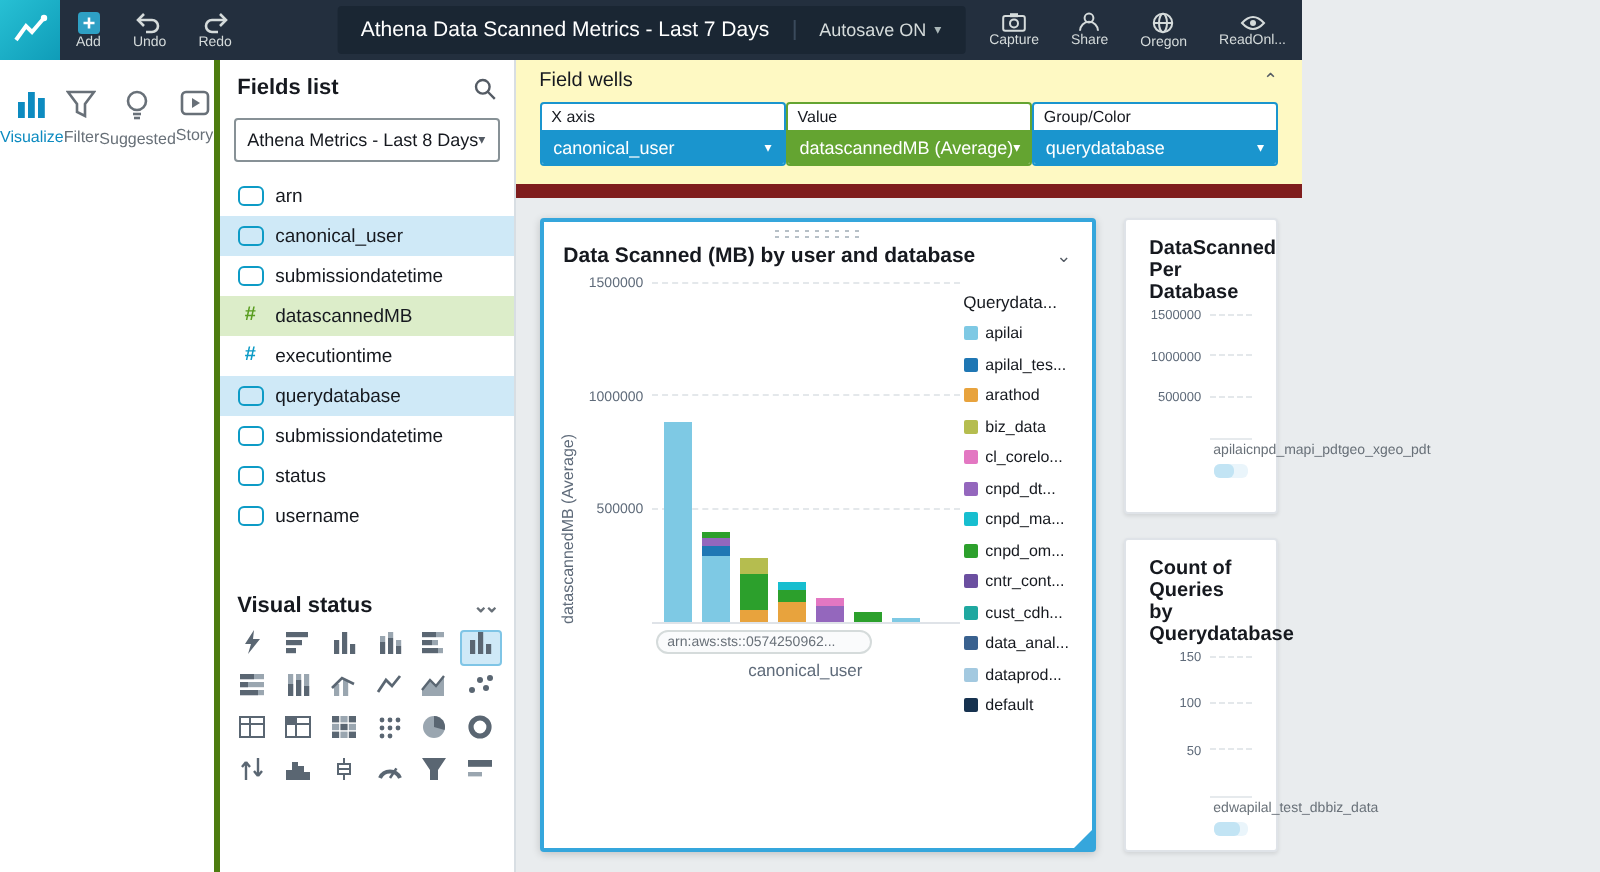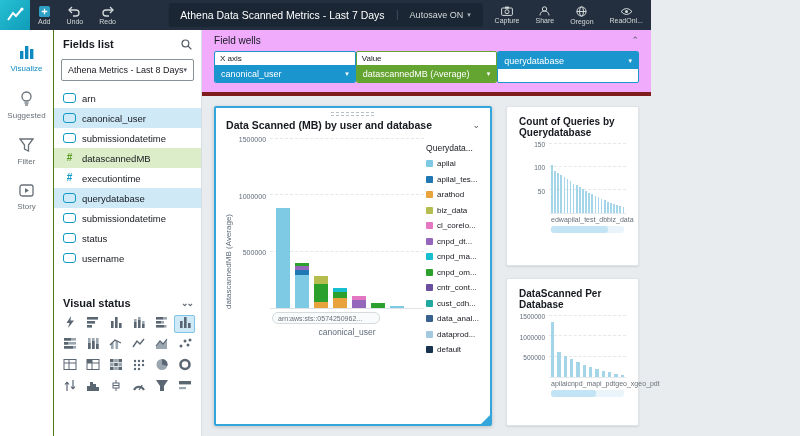--- a/index.html
+++ b/index.html
@@ -14,21 +14,21 @@
   .tb-center{position:absolute;left:50%;transform:translateX(-50%);top:3px;height:24px;background:#1a2633;border-radius:2px;display:flex;align-items:center;padding:0 12px;gap:12px;white-space:nowrap}
   .tb-title{font-size:10.5px;color:#fff}
   .tb-autosave{font-size:9px;color:#d5dbdb;display:flex;align-items:center;gap:4px;border-left:1px solid #3a4a5c;padding-left:12px;cursor:pointer}
   .tb-right{margin-left:auto;display:flex;align-items:center}
   .caret{font-size:7px;color:#aab7b8}
 
   
   .content{flex:1;display:flex;min-height:0}
 
   
-  .rail{flex:0 0 54px;background:#fff;border-right:1px solid #4d7c0f;display:flex;flex-direction:column;padding-top:6px}
+  .rail{flex:0 0 54px;background:#fff;border-right:3px solid #4d7c0f;display:flex;flex-direction:row;padding-top:6px}
   .rail-item{display:flex;flex-direction:column;align-items:center;gap:3px;padding:9px 0;font-size:8px;color:#687078;cursor:pointer}
   .rail-item.active{color:#0d8bc0}
 
   
   .fields{flex:0 0 148px;background:#fff;border-right:1px solid #d8dee3;display:flex;flex-direction:column;min-height:0}
   .fields-head{height:28px;display:flex;align-items:center;justify-content:space-between;padding:0 9px;font-size:11px;font-weight:bold}
   .dataset{margin:1px 7px 7px;border:1px solid #879196;border-radius:2px;height:22px;display:flex;align-items:center;justify-content:space-between;padding:0 6px;font-size:9px;cursor:pointer;white-space:nowrap;overflow:hidden}
   .fields-list{list-style:none}
   .field-item{height:20px;display:flex;align-items:center;gap:6px;padding:0 9px;font-size:9.5px;cursor:pointer;white-space:nowrap;overflow:hidden}
   .field-item.hl-blue{background:#cfe9f7}
@@ -37,21 +37,21 @@
   .fi-num{width:13px;flex:0 0 13px;text-align:center;font-size:10px;font-weight:bold;color:#0d9bc6;line-height:10px}
   .fi-num.green{color:#5a9e21}
   .vt-head{display:flex;justify-content:space-between;align-items:center;padding:5px 9px 3px;font-size:11px;font-weight:bold;margin-top:24px}
   .vt-collapse{color:#687078;font-size:9px;letter-spacing:-2px;cursor:pointer}
   .vt-grid{display:grid;grid-template-columns:repeat(6,1fr);gap:3px 2px;padding:3px 6px 8px}
   .vt{height:18px;display:flex;align-items:center;justify-content:center;border-radius:2px;cursor:pointer;border:1px solid transparent}
   .vt.sel{background:#cfe9f7;border-color:#7fc5e6}
 
   
   .main{flex:1;display:flex;flex-direction:column;min-width:0;min-height:0}
-  .wells{background:#f0abfc;border-bottom:4px solid #7f1d1d;padding:5px 12px 9px;position:relative}
+  .wells{background:#fef9c3;border-bottom:7px solid #7f1d1d;padding:5px 12px 9px;position:relative}
   .wells-title{font-size:10px;margin-bottom:5px}
   .wells-row{display:flex;gap:0}
   .well{width:170px;border:1px solid;border-radius:2px;overflow:hidden;background:#fff}
   .well-label{font-size:8px;padding:2px 5px 2px}
   .well-value{height:17px;display:flex;align-items:center;justify-content:space-between;padding:0 6px;color:#fff;font-size:9px;cursor:pointer;white-space:nowrap}
   .wells-collapse{position:absolute;top:5px;right:12px;font-size:9px;color:#545b64;cursor:pointer}
 
   .canvas{flex:1;display:flex;gap:14px;padding:10px 12px;min-height:0}
   .card{background:#fff;border:1px solid #dfe3e8;border-radius:2px;box-shadow:0 1px 2px rgba(0,0,0,.10)}
 
@@ -180,32 +180,32 @@
     <nav class="rail" id="nav-rail">
         <div class="rail-item active">
           <span><svg width="16" height="14" viewBox="0 0 16 14">
               <rect x="1" y="6" width="3.4" height="8" fill="#0d8bc0"></rect>
               <rect x="6" y="1" width="3.4" height="13" fill="#0d8bc0"></rect>
               <rect x="11" y="4" width="3.4" height="10" fill="#0d8bc0"></rect>
             </svg></span>
           <span>Visualize</span>
         </div>
         <div class="rail-item">
+          <span><svg width="15" height="14" viewBox="0 0 15 14">
+              <path d="M1 1 H14 L9.5 7 V13 L5.5 11 V7 Z" fill="none" stroke="#687078" stroke-width="1.3"></path>
+            </svg></span>
+          <span>Filter</span>
+        </div>
+        <div class="rail-item">
           <span><svg width="13" height="15" viewBox="0 0 13 15">
               <circle cx="6.5" cy="5.5" r="4.5" fill="none" stroke="#687078" stroke-width="1.3"></circle>
               <line x1="4.5" y1="12" x2="8.5" y2="12" stroke="#687078" stroke-width="1.3"></line>
               <line x1="5" y1="14" x2="8" y2="14" stroke="#687078" stroke-width="1.3"></line>
             </svg></span>
           <span>Suggested</span>
-        </div>
-        <div class="rail-item">
-          <span><svg width="15" height="14" viewBox="0 0 15 14">
-              <path d="M1 1 H14 L9.5 7 V13 L5.5 11 V7 Z" fill="none" stroke="#687078" stroke-width="1.3"></path>
-            </svg></span>
-          <span>Filter</span>
         </div>
         <div class="rail-item">
           <span><svg width="15" height="13" viewBox="0 0 15 13">
               <rect x="1" y="1" width="13" height="11" rx="2" fill="none" stroke="#687078" stroke-width="1.3"></rect>
               <polygon points="6,4 10,6.5 6,9" fill="#687078"></polygon>
             </svg></span>
           <span>Story</span>
         </div>
       </nav>
 
@@ -462,20 +462,21 @@
               </div>
             </div>
             <div class="well" style="border-color: rgb(100, 164, 49);">
               <div class="well-label">Value</div>
               <div class="well-value" style="background: rgb(100, 164, 49);">
                 <span>datascannedMB (Average)</span>
                 <span class="caret" style="color: rgb(255, 255, 255);">▾</span>
               </div>
             </div>
             <div class="well" style="border-color: rgb(26, 149, 206);">
+              <div class="well-label">Group/Color</div>
               <div class="well-value" style="background: rgb(26, 149, 206);">
                 <span>querydatabase</span>
                 <span class="caret" style="color: rgb(255, 255, 255);">▾</span>
               </div>
             </div>
           </div>
         <div class="wells-collapse">⌃</div>
       </section>
 
       <section class="canvas">
@@ -590,20 +591,60 @@
                     <span class="sw" style="background: rgb(22, 50, 79);"></span>
                     <span class="legend-label">default</span>
                   </div>
                 </div>
             </div>
           </div>
           <div class="resize-handle"></div>
         </div>
 
         <div class="right-col">
+
+          <div class="card" id="chart2">
+            <div class="rc-head">DataScanned Per Database</div>
+            <div class="rc-body">
+              <div class="rc-yticks">
+                  <div class="ytick" style="bottom: 33.3333%;">500000</div>
+                  <div class="ytick" style="bottom: 66.6667%;">1000000</div>
+                  <div class="ytick" style="bottom: 100%;">1500000</div>
+                </div>
+              <div class="rc-plotwrap">
+                <div class="rc-plot">
+                    <div class="gridline" style="bottom: 33.3333%;"></div>
+                    <div class="gridline" style="bottom: 66.6667%;"></div>
+                    <div class="gridline" style="bottom: 100%;"></div>
+                    <div class="rc-bars">
+                      <div class="rc-bar" style="height: 90%; background: rgb(165, 213, 232);"></div>
+                      <div class="rc-bar" style="height: 41.3333%; background: rgb(165, 213, 232);"></div>
+                      <div class="rc-bar" style="height: 34.6667%; background: rgb(165, 213, 232);"></div>
+                      <div class="rc-bar" style="height: 30%; background: rgb(165, 213, 232);"></div>
+                      <div class="rc-bar" style="height: 24.6667%; background: rgb(165, 213, 232);"></div>
+                      <div class="rc-bar" style="height: 20%; background: rgb(165, 213, 232);"></div>
+                      <div class="rc-bar" style="height: 16%; background: rgb(165, 213, 232);"></div>
+                      <div class="rc-bar" style="height: 12.6667%; background: rgb(165, 213, 232);"></div>
+                      <div class="rc-bar" style="height: 10%; background: rgb(165, 213, 232);"></div>
+                      <div class="rc-bar" style="height: 7.66667%; background: rgb(165, 213, 232);"></div>
+                      <div class="rc-bar" style="height: 5.66667%; background: rgb(165, 213, 232);"></div>
+                      <div class="rc-bar" style="height: 4%; background: rgb(165, 213, 232);"></div>
+                    </div>
+                  </div>
+                <div class="rc-xlabels">
+                    <span>apilai</span>
+                    <span>cnpd_mapi_pdt</span>
+                    <span>geo_xgeo_pdt</span>
+                  </div>
+                <div class="rc-scroll">
+                    <div class="rc-thumb" style="width: 62%;"></div>
+                  </div>
+              </div>
+            </div>
+          </div>
 
           <div class="card" id="chart3">
             <div class="rc-head">Count of Queries by Querydatabase</div>
             <div class="rc-body">
               <div class="rc-yticks">
                   <div class="ytick" style="bottom: 33.3333%;">50</div>
                   <div class="ytick" style="bottom: 66.6667%;">100</div>
                   <div class="ytick" style="bottom: 100%;">150</div>
                 </div>
               <div class="rc-plotwrap">
@@ -643,57 +684,17 @@
                     <span>apilal_test_db</span>
                     <span>biz_data</span>
                   </div>
                 <div class="rc-scroll">
                     <div class="rc-thumb" style="width: 78%;"></div>
                   </div>
               </div>
             </div>
           </div>
 
-          <div class="card" id="chart2">
-            <div class="rc-head">DataScanned Per Database</div>
-            <div class="rc-body">
-              <div class="rc-yticks">
-                  <div class="ytick" style="bottom: 33.3333%;">500000</div>
-                  <div class="ytick" style="bottom: 66.6667%;">1000000</div>
-                  <div class="ytick" style="bottom: 100%;">1500000</div>
-                </div>
-              <div class="rc-plotwrap">
-                <div class="rc-plot">
-                    <div class="gridline" style="bottom: 33.3333%;"></div>
-                    <div class="gridline" style="bottom: 66.6667%;"></div>
-                    <div class="gridline" style="bottom: 100%;"></div>
-                    <div class="rc-bars">
-                      <div class="rc-bar" style="height: 90%; background: rgb(165, 213, 232);"></div>
-                      <div class="rc-bar" style="height: 41.3333%; background: rgb(165, 213, 232);"></div>
-                      <div class="rc-bar" style="height: 34.6667%; background: rgb(165, 213, 232);"></div>
-                      <div class="rc-bar" style="height: 30%; background: rgb(165, 213, 232);"></div>
-                      <div class="rc-bar" style="height: 24.6667%; background: rgb(165, 213, 232);"></div>
-                      <div class="rc-bar" style="height: 20%; background: rgb(165, 213, 232);"></div>
-                      <div class="rc-bar" style="height: 16%; background: rgb(165, 213, 232);"></div>
-                      <div class="rc-bar" style="height: 12.6667%; background: rgb(165, 213, 232);"></div>
-                      <div class="rc-bar" style="height: 10%; background: rgb(165, 213, 232);"></div>
-                      <div class="rc-bar" style="height: 7.66667%; background: rgb(165, 213, 232);"></div>
-                      <div class="rc-bar" style="height: 5.66667%; background: rgb(165, 213, 232);"></div>
-                      <div class="rc-bar" style="height: 4%; background: rgb(165, 213, 232);"></div>
-                    </div>
-                  </div>
-                <div class="rc-xlabels">
-                    <span>apilai</span>
-                    <span>cnpd_mapi_pdt</span>
-                    <span>geo_xgeo_pdt</span>
-                  </div>
-                <div class="rc-scroll">
-                    <div class="rc-thumb" style="width: 62%;"></div>
-                  </div>
-              </div>
-            </div>
-          </div>
-
         </div>
       </section>
     </main>
   </div>
 </div>
 
 </body></html>

